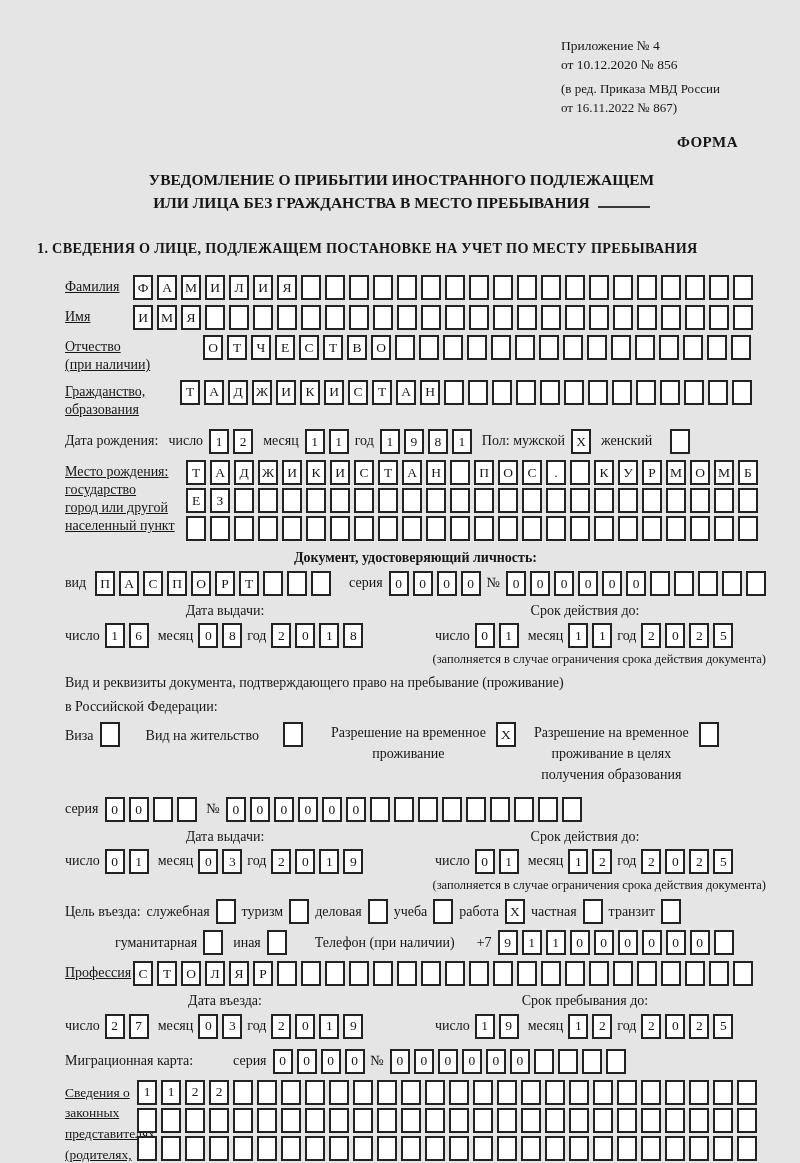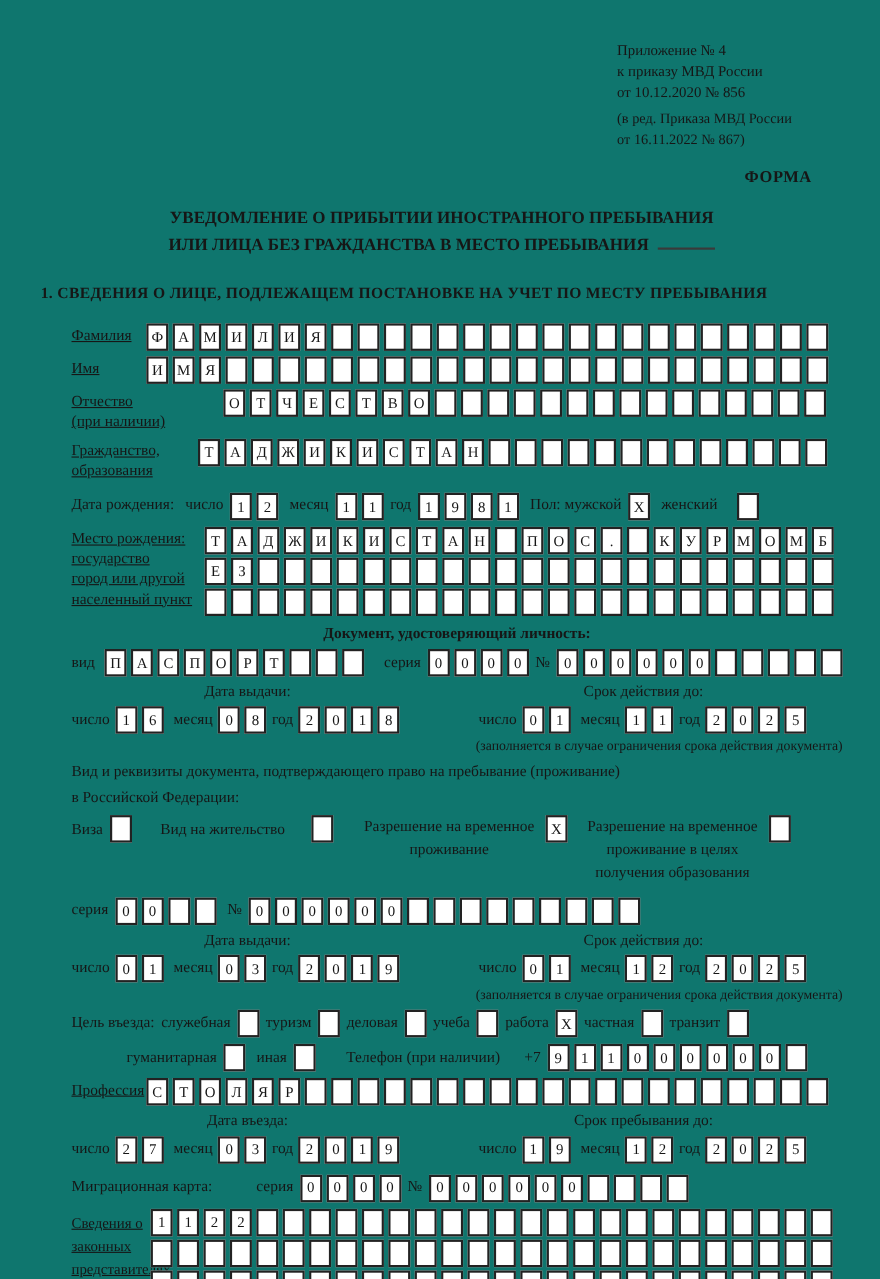--- a/index.html
+++ b/index.html
@@ -1,19 +1,19 @@
 <!DOCTYPE html>
 <html><head>
 <meta charset="utf-8">
 <style>
   html,body{margin:0;padding:0;background:#fff;}
   .page{
     width:800px;height:1163px;box-sizing:border-box;
     padding:36px 34px 0 65px;position:relative;overflow:hidden;
-    font-family:"Liberation Serif","DejaVu Serif",serif;color:#161616;background:#0f766e;
+    font-family:"Liberation Serif","DejaVu Serif",serif;color:#161616;background:#e5e5e5;
     font-size:14px;line-height:1.3;
   }
   
   .hdr{margin-left:496px;font-size:13.5px;line-height:1.42;}
   .hdr .sub{margin-top:6px;font-size:13px;line-height:1.4;}
   .forma{margin-top:16px;text-align:right;padding-right:28px;font-weight:bold;font-size:15px;letter-spacing:.5px;}
   
   .title{margin-top:16px;margin-left:-31px;margin-right:-3px;text-align:center;font-weight:bold;font-size:15.5px;line-height:1.5;}
   .u{display:inline-block;width:52px;border-bottom:2px solid #3a3a3a;height:14px;margin-left:8px;}
   .sec1{margin-top:24px;margin-left:-28px;font-weight:bold;font-size:14.2px;letter-spacing:.3px;white-space:nowrap;}
@@ -50,31 +50,30 @@
   .pgroup .plabel{text-align:center;line-height:1.5;}
   .gl{font-size:13.5px;line-height:1.55;}
 </style>
 </head>
 <body>
 
 <div class="page">
 
   <div class="hdr">
     <div>Приложение № 4</div>
-    <div>к приказу МВД России</div>
     <div>от 10.12.2020 № 856</div>
     <div class="sub">
       <div>(в ред. Приказа МВД России</div>
       <div>от 16.11.2022 № 867)</div>
     </div>
   </div>
   <div class="forma">ФОРМА</div>
 
   <div class="title">
-    <div>УВЕДОМЛЕНИЕ О ПРИБЫТИИ ИНОСТРАННОГО ПРЕБЫВАНИЯ</div>
+    <div>УВЕДОМЛЕНИЕ О ПРИБЫТИИ ИНОСТРАННОГО ПОДЛЕЖАЩЕМ</div>
     <div>
       <span>ИЛИ ЛИЦА БЕЗ ГРАЖДАНСТВА В МЕСТО ПРЕБЫВАНИЯ</span><span class="u"></span>
     </div>
   </div>
 
   <div class="sec1">1. СВЕДЕНИЯ О ЛИЦЕ, ПОДЛЕЖАЩЕМ ПОСТАНОВКЕ НА УЧЕТ ПО МЕСТУ ПРЕБЫВАНИЯ</div>
 
   <div class="frow" style="margin-top:18px;">
     <span class="lbl w68">Фамилия</span>
     <span class="cells">

